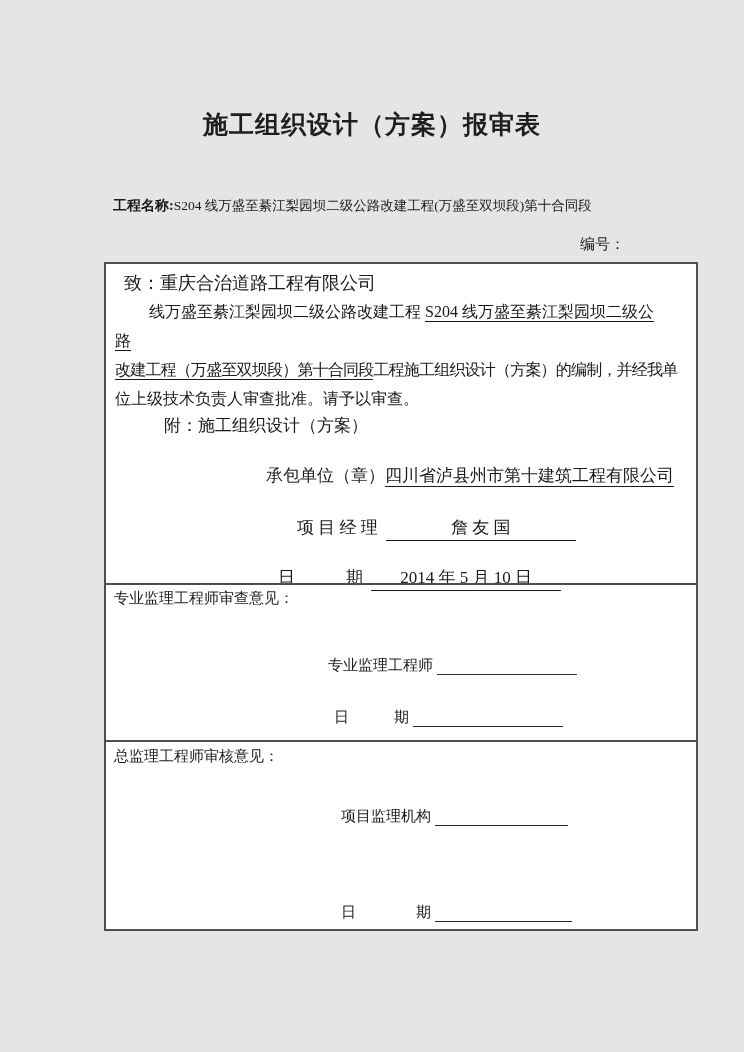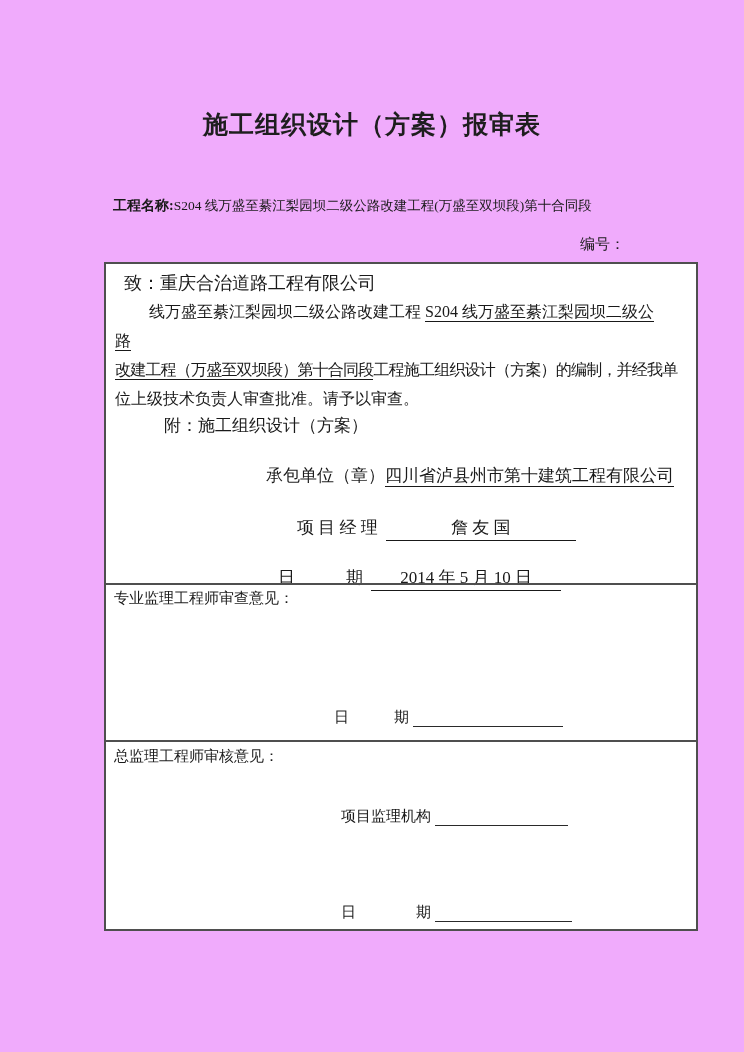--- a/index.html
+++ b/index.html
@@ -1,21 +1,21 @@
 <!DOCTYPE html>
 <html><head>
 <meta charset="utf-8">
 <style>
   * { margin: 0; padding: 0; box-sizing: border-box; }
   html, body { background: #ffffff; }
   .page {
     position: relative;
     width: 744px;
     height: 1052px;
-    background: #f0abfc;
+    background: #e5e5e5;
     font-family: "Liberation Serif", "DejaVu Serif", serif;
     color: #1a1a1a;
     overflow: hidden;
   }
   .page-title {
     position: absolute;
     top: 108px; left: 0; right: 0;
     text-align: center;
     font-size: 25px;
     font-weight: bold;
@@ -129,20 +129,23 @@
     </div>
 
     <div class="dateA-line">
       <span>日　　　期</span><span class="fill">2014 年 5 月 10 日</span>
     </div>
 
     <div class="divider divider-1"></div>
 
     <div class="heading-b">专业监理工程师审查意见：</div>
 
+    <div class="lineB-eng">
+      <span>专业监理工程师</span><span class="blank w140"></span>
+    </div>
 
     <div class="lineB-date">
       <span>日　　　期</span><span class="blank w150"></span>
     </div>
 
     <div class="divider divider-2"></div>
 
     <div class="heading-c">总监理工程师审核意见：</div>
 
     <div class="lineC-org">

